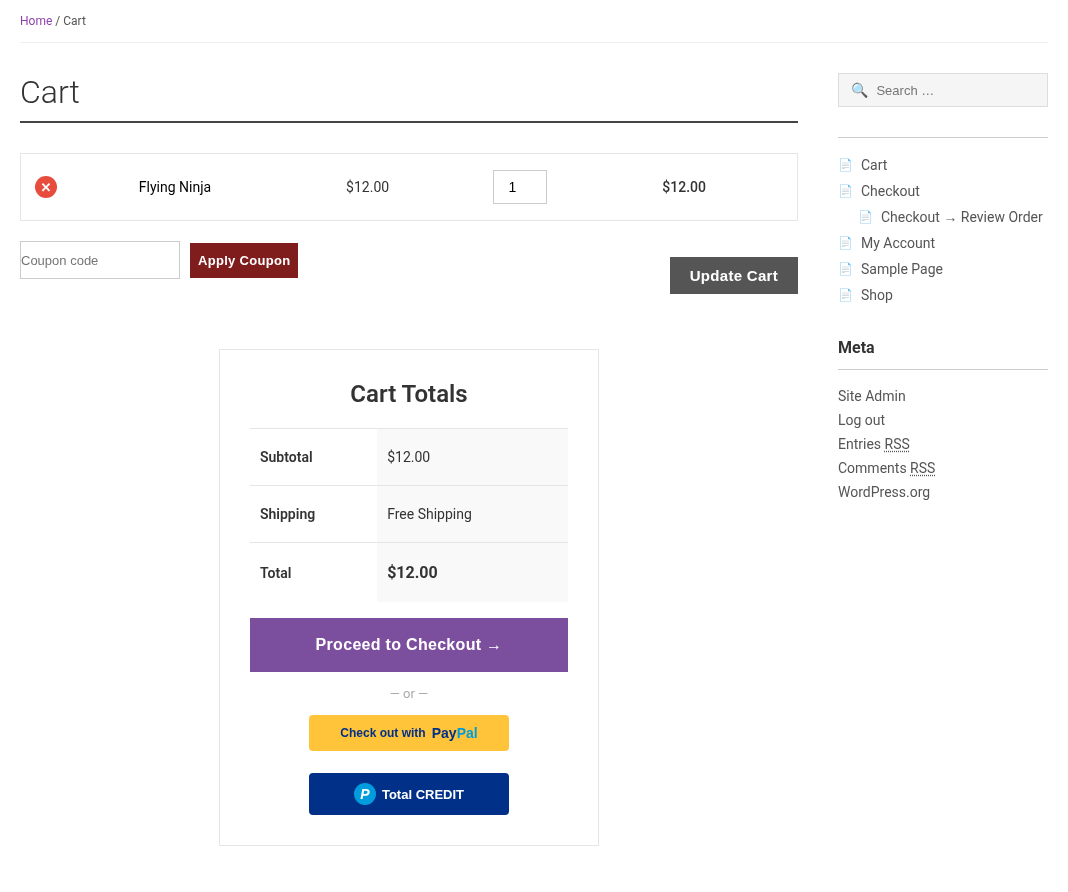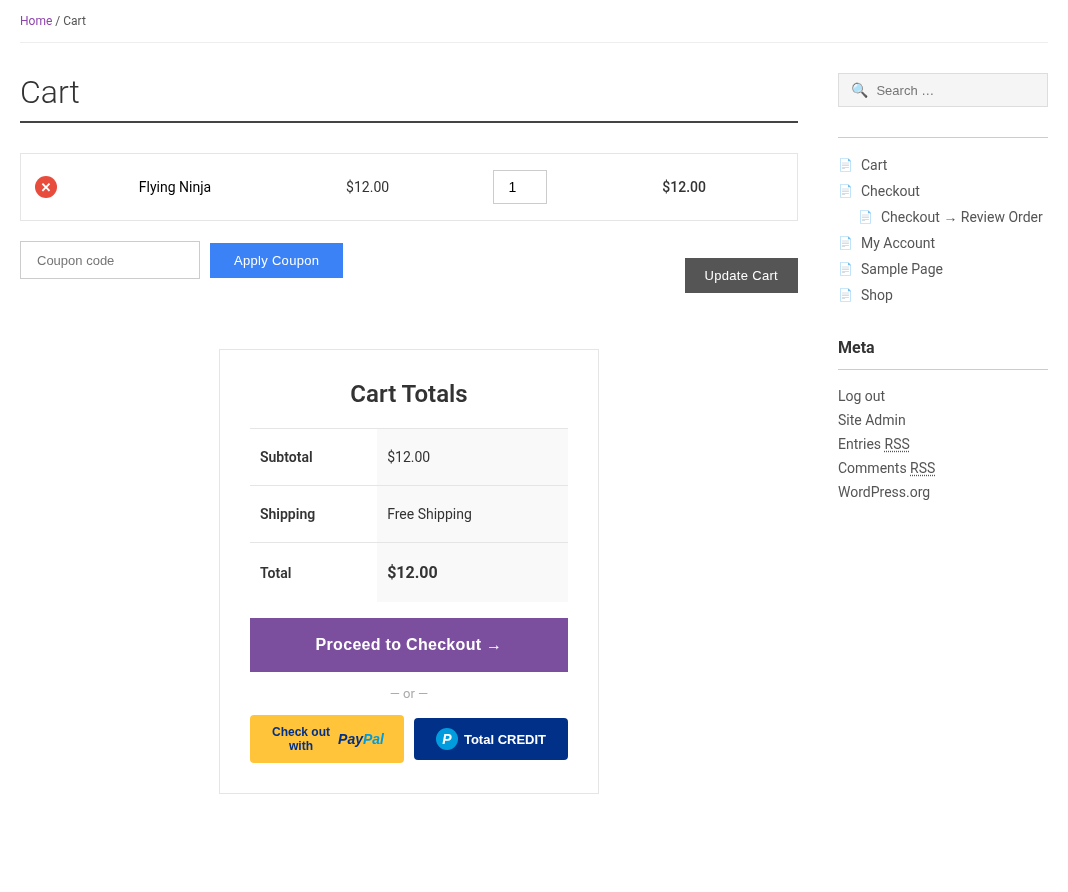--- a/index.html
+++ b/index.html
@@ -109,44 +109,44 @@
     }
     .coupon-row {
       display: flex;
       align-items: center;
       gap: 10px;
       margin-bottom: 30px;
     }
     .coupon-input {
       height: 38px;
       border: 1px solid #ccc;
-      padding: 0 16px;
+      padding: 0 0;
       font-size: 13px;
       color: #999;
-      width: 180px;
+      width: 160px;
       background: #fff;
     }
     .apply-coupon-btn {
-      background: #3b82f6;
+      background: #7f1d1d;
       color: #fff;
       border: none;
-      padding: 10px 24px;
-      font-size: 13px;
-      cursor: pointer;
-      font-weight: 400;
+      padding: 10px 8px;
+      font-size: 13px;
+      cursor: pointer;
+      font-weight: 700;
       letter-spacing: 0.3px;
     }
     .update-cart-btn {
       background: #555;
       color: #fff;
       border: none;
       padding: 10px 20px;
-      font-size: 13px;
-      cursor: pointer;
-      font-weight: 400;
+      font-size: 15px;
+      cursor: pointer;
+      font-weight: 700;
       letter-spacing: 0.3px;
       margin-left: auto;
     }
     .coupon-update-row {
       display: flex;
       align-items: center;
       justify-content: space-between;
       margin-bottom: 40px;
     }
     .cart-totals {
@@ -205,23 +205,23 @@
       letter-spacing: 0.3px;
     }
     .or-divider {
       text-align: center;
       color: #aaa;
       margin: 14px 0;
       font-size: 13px;
     }
     .paypal-buttons {
       display: flex;
-      flex-direction: row;
-      align-items: center;
-      gap: 10px;
+      flex-direction: column;
+      align-items: center;
+      gap: 22px;
     }
     .paypal-checkout-btn {
       background: #ffc439;
       border: none;
       border-radius: 4px;
       padding: 10px 20px;
       cursor: pointer;
       width: 200px;
       display: flex;
       align-items: center;
@@ -392,21 +392,21 @@
                 <span class="total-amount">$12.00</span>
               </td>
             </tr>
           </tbody>
         </table>
         <button class="checkout-btn">Proceed to Checkout →</button>
         <div class="or-divider">— or —</div>
         <div class="paypal-buttons">
           <button class="paypal-checkout-btn">
             <span>Check out with</span>
-            <span style="color:#003087;font-weight:900;font-size:14px;font-style:italic;">Pay<span style="color:#009cde;">Pal</span></span>
+            <span style="color:#003087;font-weight:900;font-size:14px;">Pay<span style="color:#009cde;">Pal</span></span>
           </button>
           <button class="paypal-credit-btn">
             <span class="paypal-p-logo">P</span>
             <span>Total CREDIT</span>
           </button>
         </div>
       </div>
     </div>
 
     <div class="sidebar">
@@ -440,24 +440,24 @@
         <li>
           <span class="page-icon">📄</span>
           <a href="#">Shop</a>
         </li>
       </ul>
 
       <div class="sidebar-section-title">Meta</div>
       <hr class="sidebar-divider">
       <ul class="meta-list">
         <li>
+          <a href="#">Site Admin</a>
+        </li>
+        <li>
           <a href="#">Log out</a>
-        </li>
-        <li>
-          <a href="#">Site Admin</a>
         </li>
         <li>
           <a href="#">Entries <span class="rss-underline">RSS</span></a>
         </li>
         <li>
           <a href="#">Comments <span class="rss-underline">RSS</span></a>
         </li>
         <li>
           <a href="#">WordPress.org</a>
         </li>

